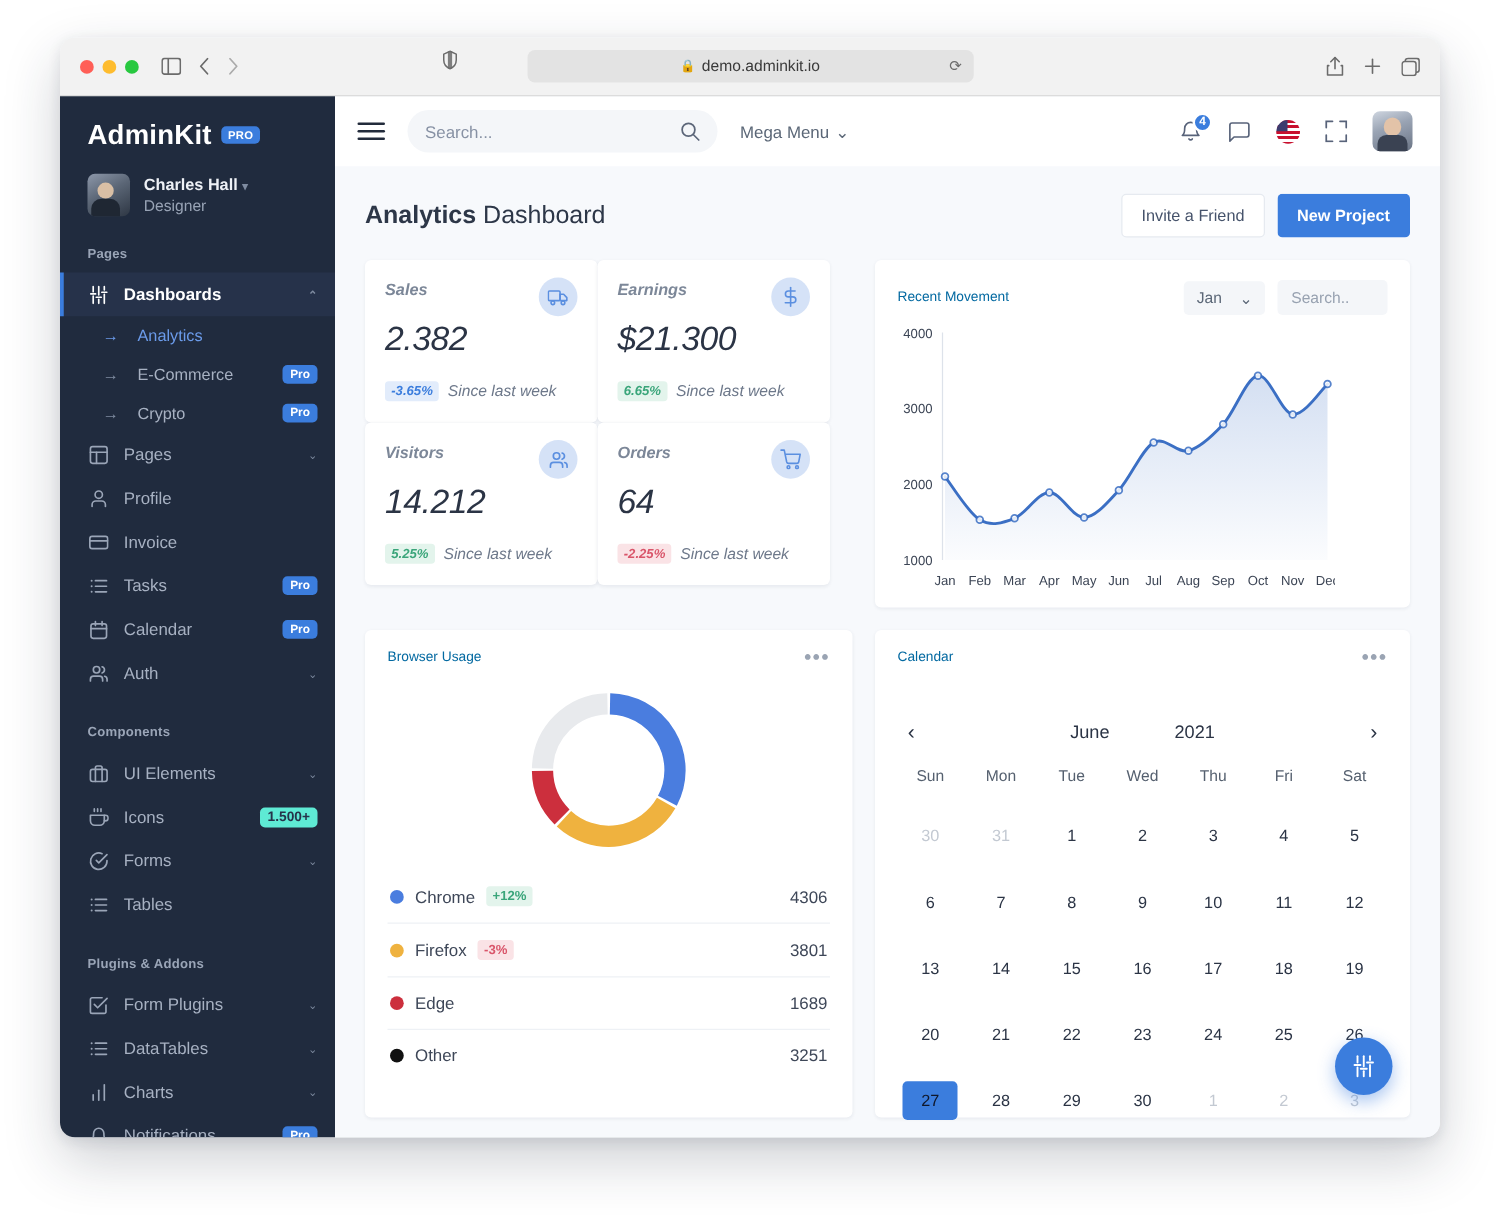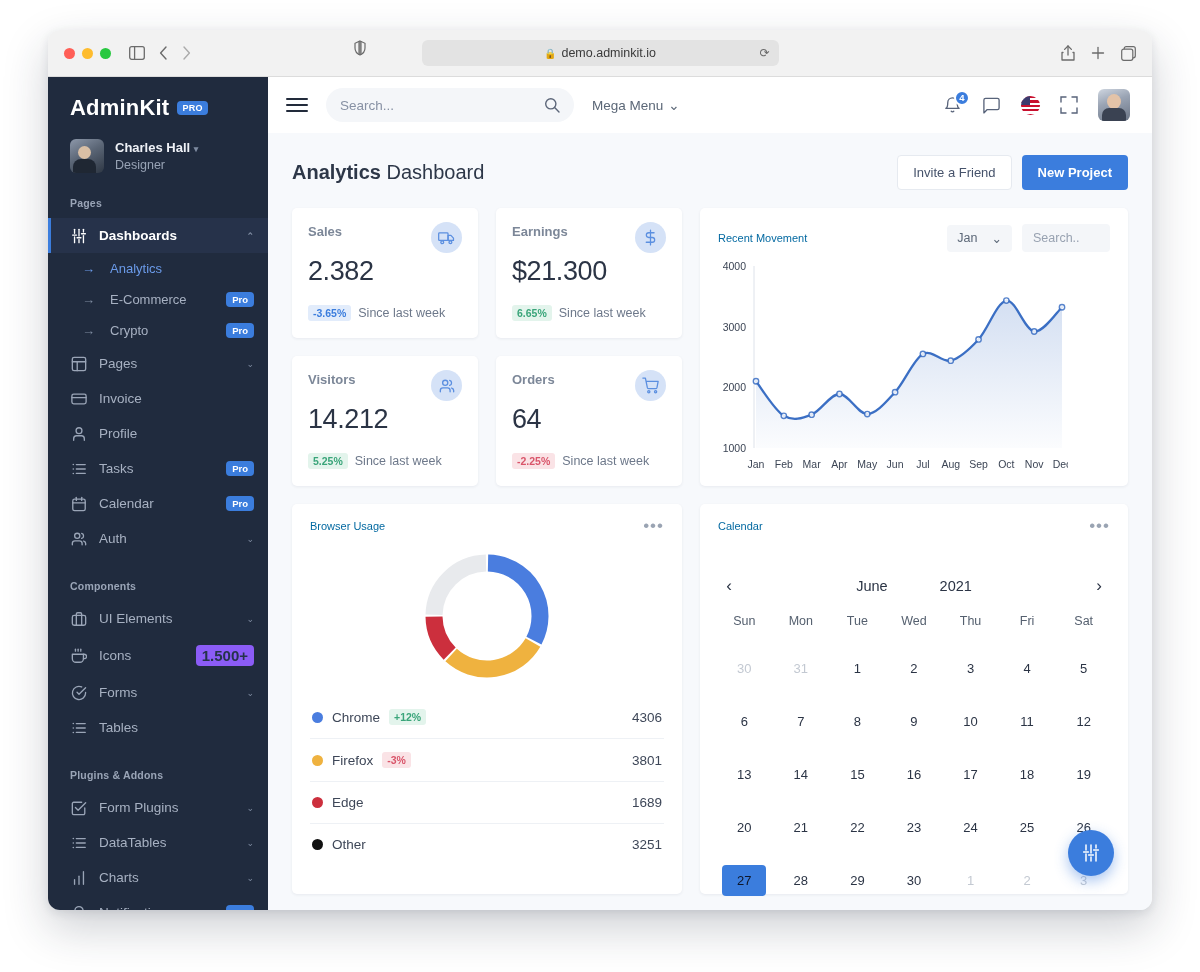--- a/index.html
+++ b/index.html
@@ -107,21 +107,21 @@
     font-size: 13px; color: #a7b1c2; cursor: pointer;
   }
   .sb-sub.sel { color: #6b9bea; }
   .sb-sub .arr { color: #7f8ca1; font-size: 13px; width: 16px; }
   .sb-sub.sel .arr { color: #6b9bea; }
   .badge-pro {
     background: #3b7ddd; color: #fff; font-size: 9.5px; font-weight: bold;
     padding: 2px 6px; border-radius: 4px;
   }
   .badge-count {
-    background: #8b5cf6; color: #25334a; font-size: 15px; font-weight: bold;
+    background: #5eead4; color: #25334a; font-size: 11px; font-weight: bold;
     padding: 2px 6px; border-radius: 4px;
   }
 
   
   #main { flex: 1; display: flex; flex-direction: column; background: #f7f9fc; min-width: 0; }
   #navbar {
     height: 56px; background: #ffffff; display: flex; align-items: center;
     padding: 0 22px 0 18px; gap: 18px; flex: 0 0 56px;
   }
   #hamburger { display: flex; flex-direction: column; gap: 4px; cursor: pointer; }
@@ -179,21 +179,21 @@
   .btn-light { background: #ffffff; color: #46536b; border-color: #e6eaf0; }
   .btn-primary { background: #3b7ddd; color: #ffffff; font-weight: bold; }
 
   .grid { display: flex; gap: 18px; }
   .col-left { width: 390px; flex: 0 0 390px; }
   .col-right { flex: 1; }
   .card {
     background: #ffffff; border-radius: 5px;
     box-shadow: 0 1px 3px rgba(35,45,70,.07);
   }
-  .stat-grid { display: flex; flex-wrap: wrap; gap: 18px; }
+  .stat-grid { display: flex; flex-wrap: wrap; gap: 0; font-style: italic; }
   .stat-card { width: 186px; height: 130px; padding: 16px 16px 14px 16px; position: relative; }
   .stat-title { font-size: 13px; color: #7c8798; font-weight: bold; }
   .stat-icon {
     position: absolute; right: 16px; top: 14px;
     width: 31px; height: 31px; border-radius: 50%;
     background: #d5e2f7; color: #5b8fe0;
     display: flex; align-items: center; justify-content: center;
   }
   .stat-value { font-size: 27px; color: #2b3445; margin-top: 17px; letter-spacing: -.4px; }
   .stat-foot { margin-top: 18px; font-size: 12.5px; color: #6d788a; display: flex; align-items: center; gap: 7px; }
@@ -378,34 +378,34 @@
                 <line x1="1.5" y1="6.5" x2="16.5" y2="6.5"></line>
                 <line x1="7" y1="6.5" x2="7" y2="16.5"></line>
               </svg>
             </span>
             <span class="lbl">Pages</span>
             <span class="caret">⌄</span>
           </div>
           <div class="sb-item">
             <span class="ic">
               <svg width="16" height="16" viewBox="0 0 18 18" fill="none" stroke="currentColor" stroke-width="1.5" stroke-linecap="round" stroke-linejoin="round">
+                <path d="M15 16v-1.7A3.3 3.3 0 0 0 11.7 11H6.3A3.3 3.3 0 0 0 3 14.3V16"></path>
+                <circle cx="9" cy="5.3" r="3.3"></circle>
+              </svg>
+            </span>
+            <span class="lbl">Profile</span>
+          </div>
+          <div class="sb-item">
+            <span class="ic">
+              <svg width="16" height="16" viewBox="0 0 18 18" fill="none" stroke="currentColor" stroke-width="1.5" stroke-linecap="round" stroke-linejoin="round">
                 <rect x="1" y="3.5" width="16" height="11" rx="2"></rect>
                 <line x1="1" y1="7.5" x2="17" y2="7.5"></line>
               </svg>
             </span>
             <span class="lbl">Invoice</span>
-          </div>
-          <div class="sb-item">
-            <span class="ic">
-              <svg width="16" height="16" viewBox="0 0 18 18" fill="none" stroke="currentColor" stroke-width="1.5" stroke-linecap="round" stroke-linejoin="round">
-                <path d="M15 16v-1.7A3.3 3.3 0 0 0 11.7 11H6.3A3.3 3.3 0 0 0 3 14.3V16"></path>
-                <circle cx="9" cy="5.3" r="3.3"></circle>
-              </svg>
-            </span>
-            <span class="lbl">Profile</span>
           </div>
           <div class="sb-item">
             <span class="ic">
               <svg width="16" height="16" viewBox="0 0 18 18" fill="none" stroke="currentColor" stroke-width="1.5" stroke-linecap="round" stroke-linejoin="round">
                 <line x1="6" y1="4" x2="16" y2="4"></line>
                 <line x1="6" y1="9" x2="16" y2="9"></line>
                 <line x1="6" y1="14" x2="16" y2="14"></line>
                 <circle cx="2.6" cy="4" r=".9" fill="currentColor" stroke="none"></circle>
                 <circle cx="2.6" cy="9" r=".9" fill="currentColor" stroke="none"></circle>
                 <circle cx="2.6" cy="14" r=".9" fill="currentColor" stroke="none"></circle>

